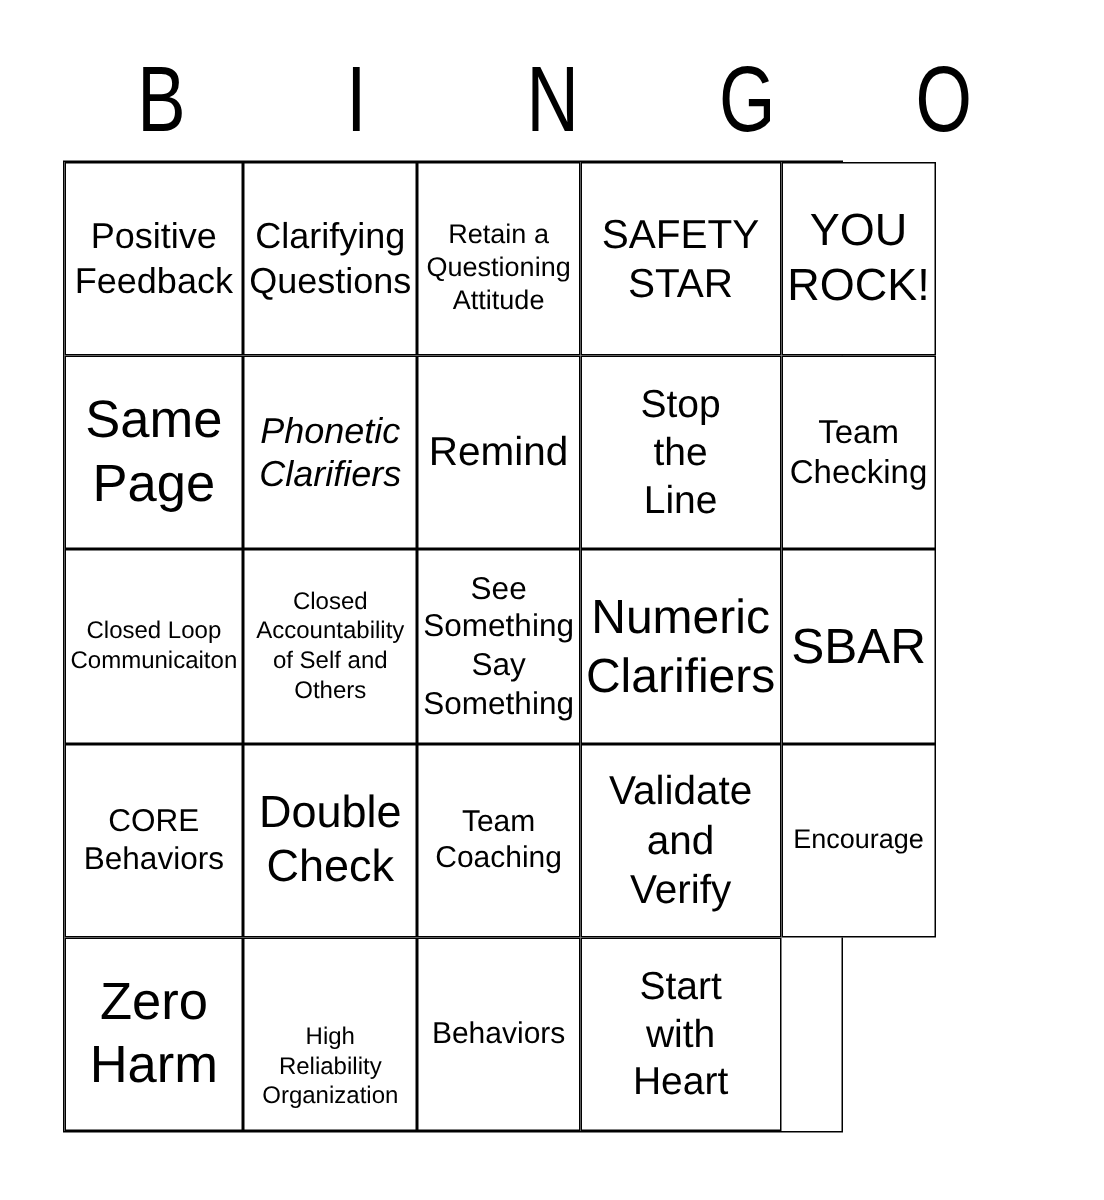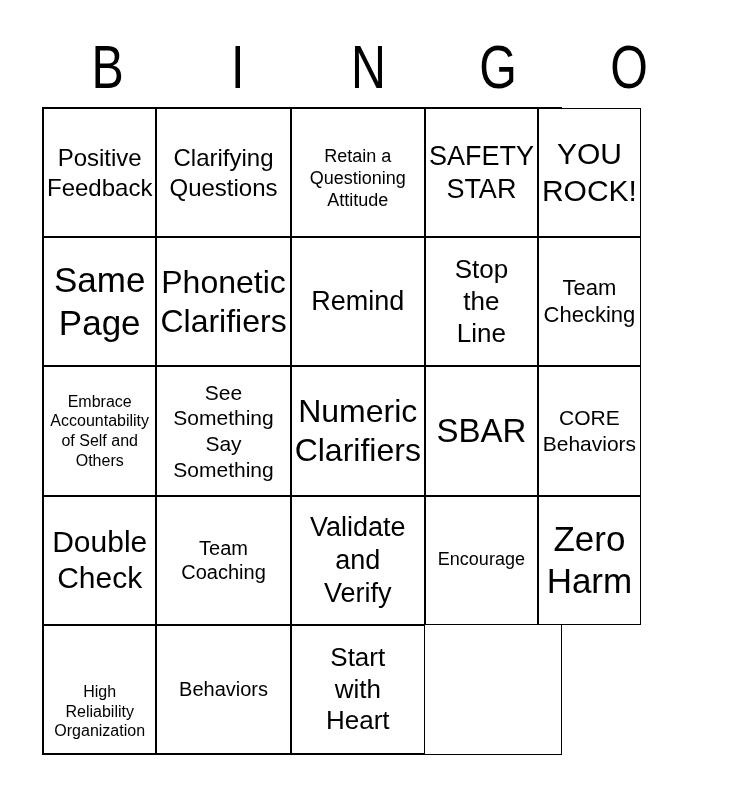--- a/index.html
+++ b/index.html
@@ -108,37 +108,41 @@
     </div>
     <div class="cell">
       <span class="cell-text" style="font-size: 30px;">YOU
 ROCK!</span>
     </div>
     <div class="cell">
       <span class="cell-text" style="font-size: 35px;">Same
 Page</span>
     </div>
     <div class="cell">
-      <span class="cell-text" style="font-size: 32px;">Phonetic
+      <span class="cell-text" style="font-size: 24px; font-style: italic;">Phonetic
 Clarifiers</span>
     </div>
     <div class="cell">
       <span class="cell-text" style="font-size: 27px;">Remind</span>
     </div>
     <div class="cell">
       <span class="cell-text" style="font-size: 26px;">Stop
 the
 Line</span>
     </div>
     <div class="cell">
       <span class="cell-text" style="font-size: 22px;">Team
 Checking</span>
     </div>
     <div class="cell">
-      <span class="cell-text" style="font-size: 16px;">Embrace
+      <span class="cell-text" style="font-size: 16px;">Closed Loop
+Communicaiton</span>
+    </div>
+    <div class="cell">
+      <span class="cell-text" style="font-size: 16px;">Closed
 Accountability
 of Self and
 Others</span>
     </div>
     <div class="cell">
       <span class="cell-text" style="font-size: 21px;">See
 Something
 Say
 Something</span>
     </div>

